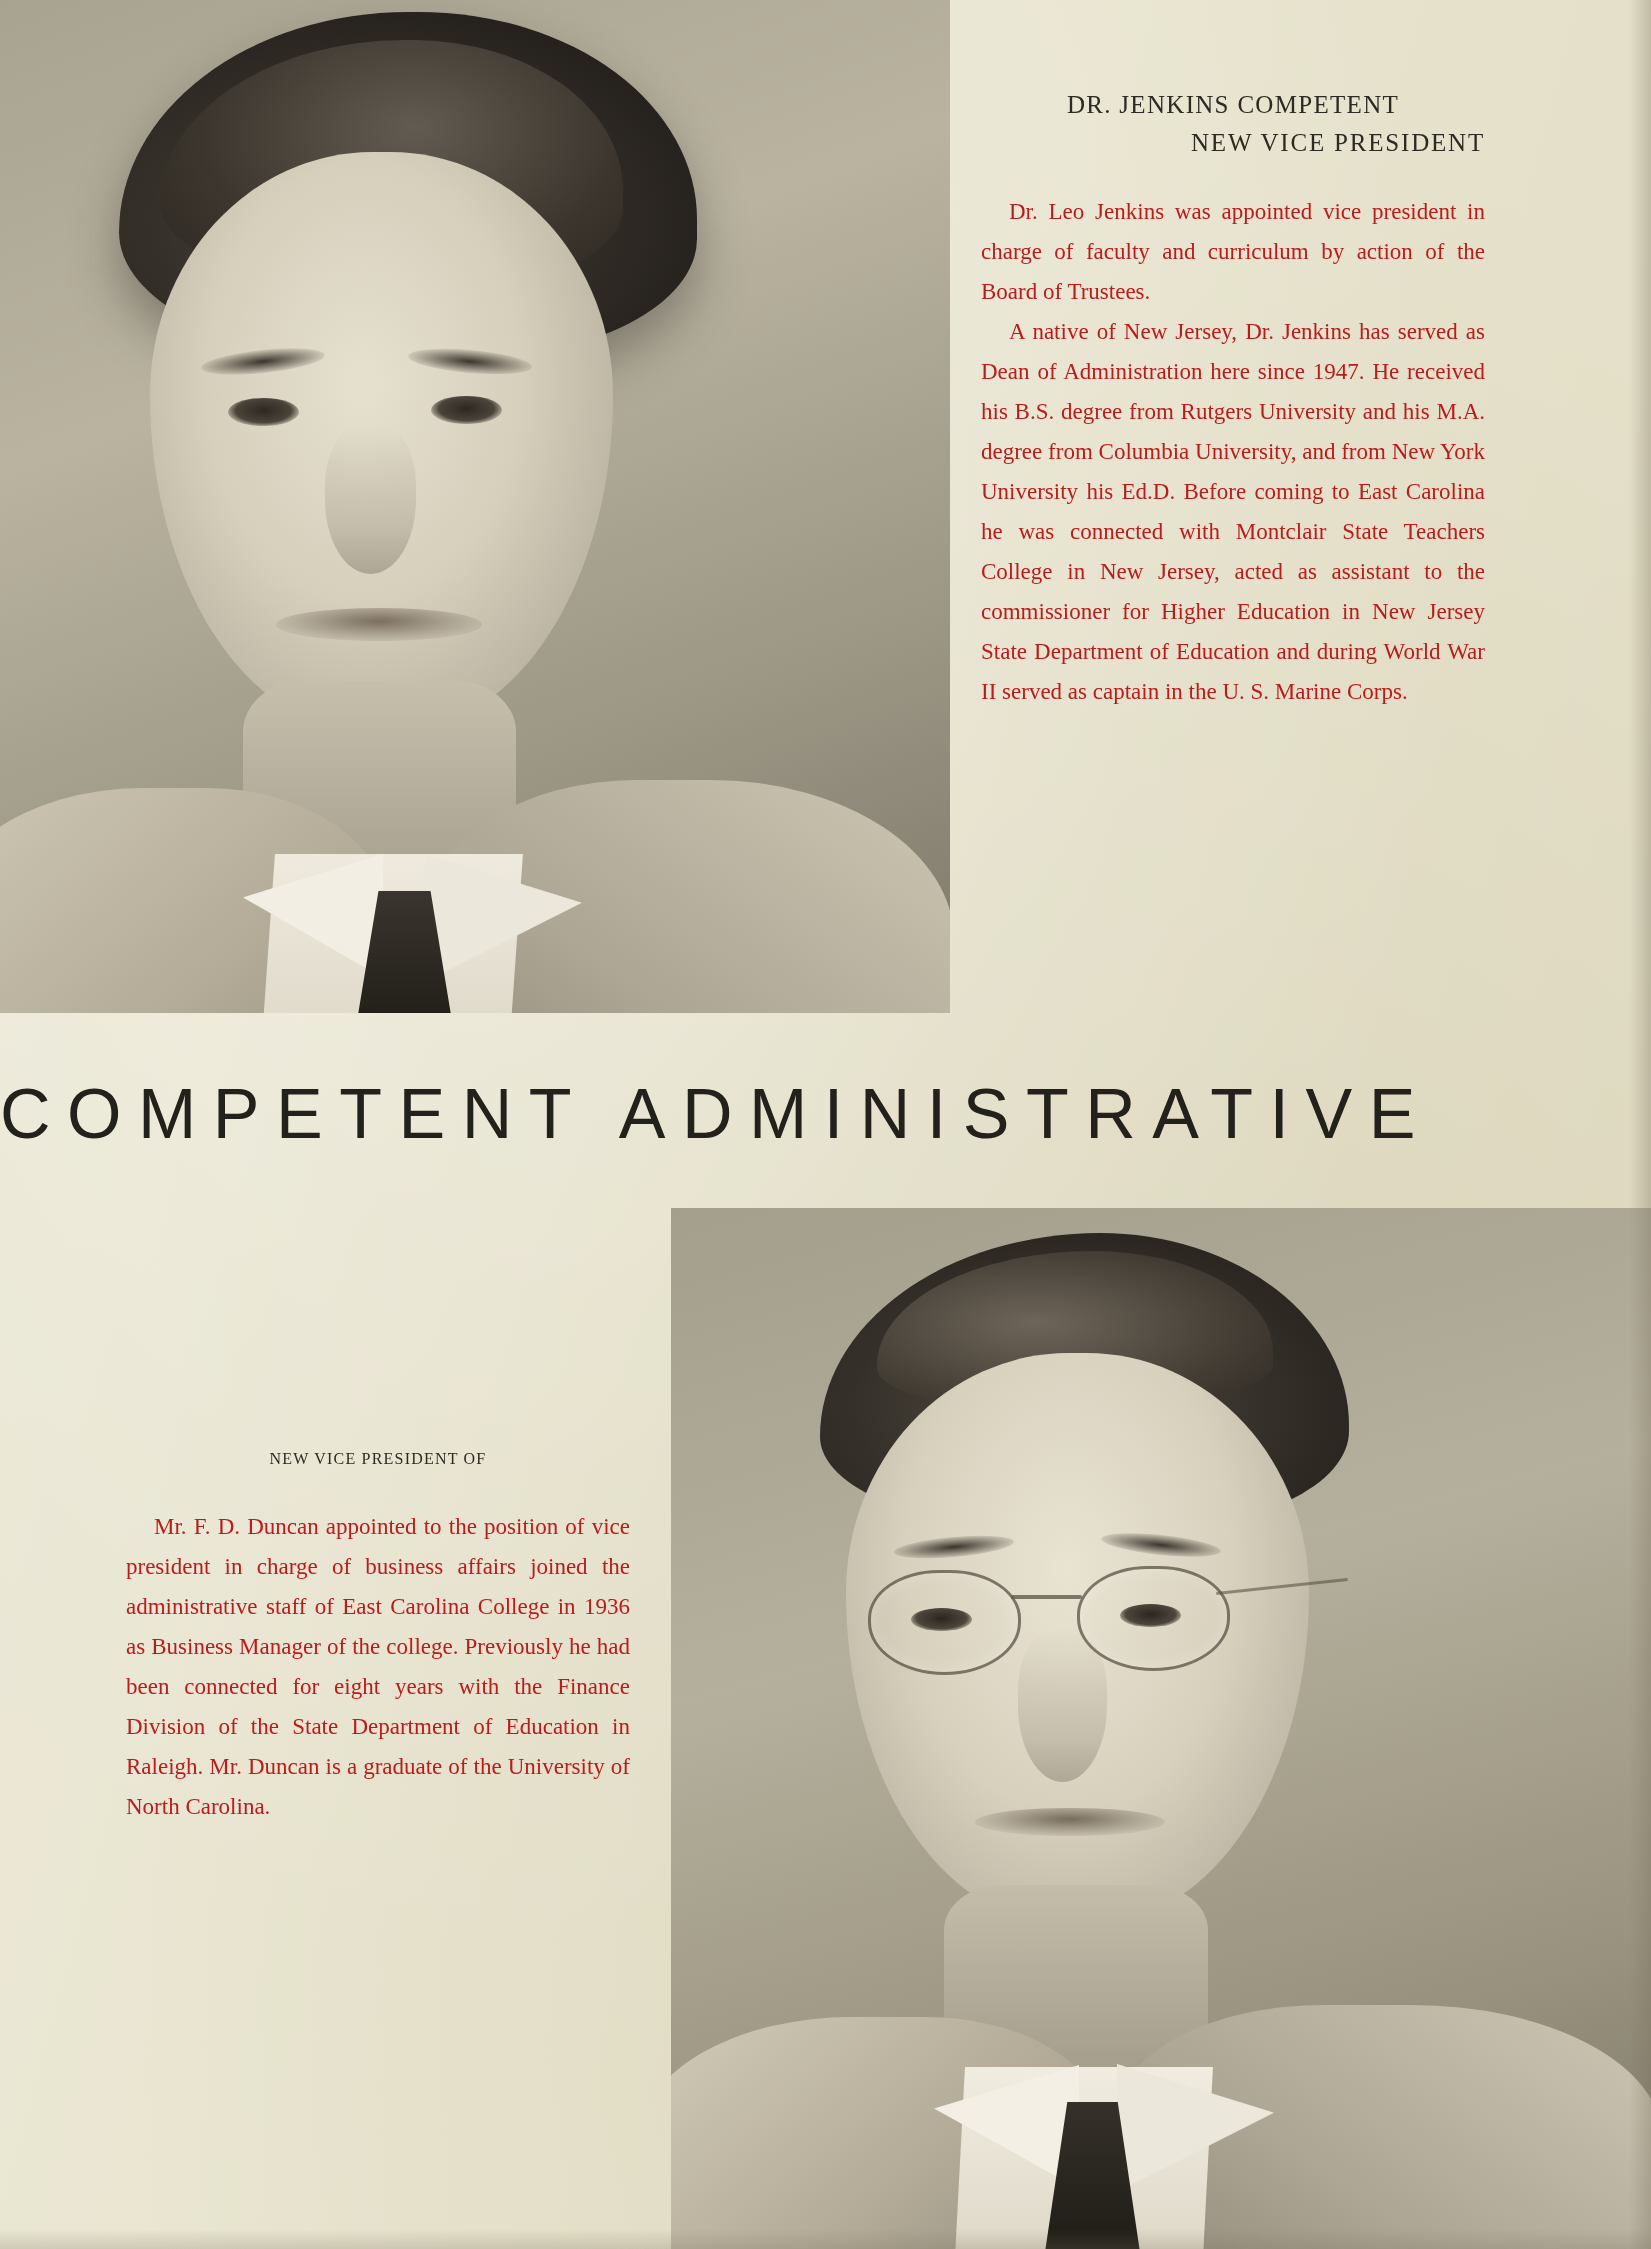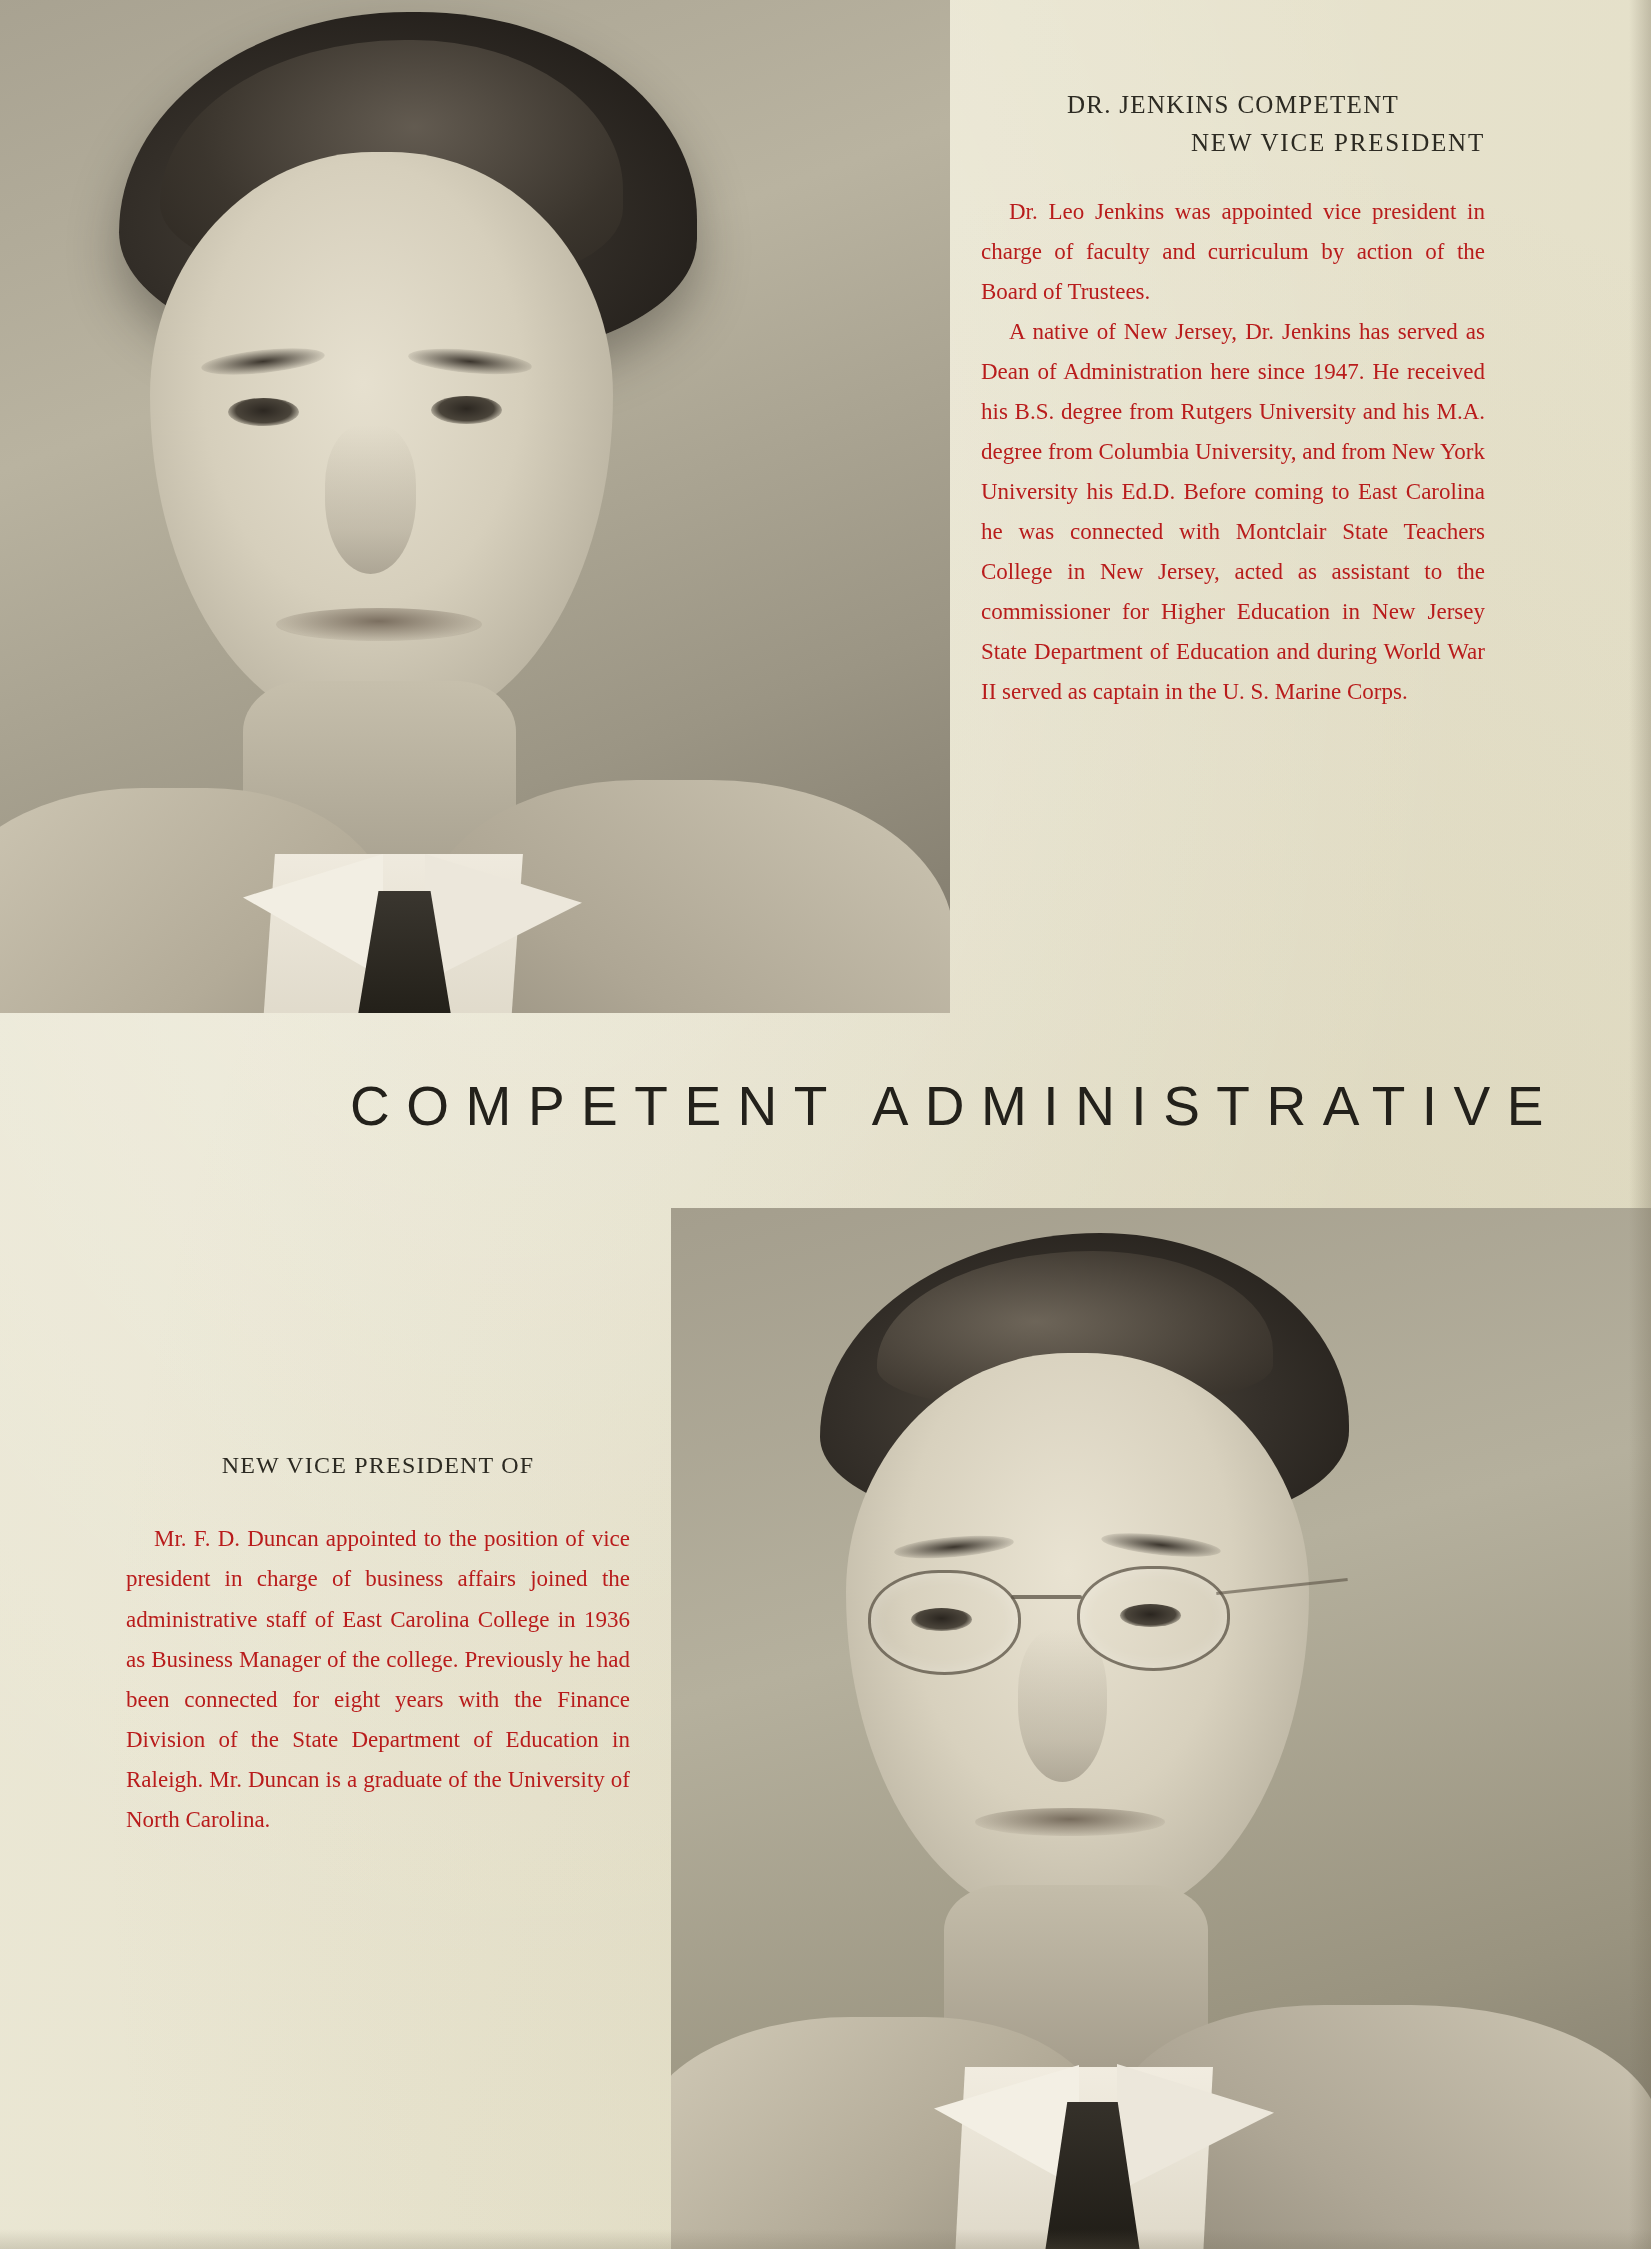--- a/index.html
+++ b/index.html
@@ -178,24 +178,24 @@
     text-justify: inter-word;
   }
   .body-copy p { margin: 0; text-indent: 28px; }
 
   
   .banner {
     position: absolute;
     left: 0;
     top: 1074px;
     width: 1560px;
-    text-align: right;
+    text-align: left;
     font-family: "Liberation Sans", sans-serif;
     font-weight: 400;
-    font-size: 55px;
+    font-size: 70px;
     letter-spacing: 16.5px;
     color: #23211b;
     white-space: nowrap;
   }
 
   
   .photo-duncan {
     position: absolute;
     left: 671px;
     top: 1208px;
@@ -329,21 +329,21 @@
     clip-path: polygon(24% 0, 76% 0, 100% 100%, 0 100%);
   }
 
   
   .col-duncan {
     position: absolute;
     left: 126px;
     top: 1447px;
     width: 504px;
   }
-  .col-duncan .headline { font-size: 24px; letter-spacing: 1.2px; }
+  .col-duncan .headline { font-size: 16px; letter-spacing: 1.2px; }
   .col-duncan .body-copy { margin-top: 36px; }
 
   
   .scan-edge-right {
     position: absolute;
     right: 0; top: 0;
     width: 23px; height: 2250px;
     background: linear-gradient(270deg, rgba(120,112,92,0.35), rgba(120,112,92,0));
     pointer-events: none;
   }

